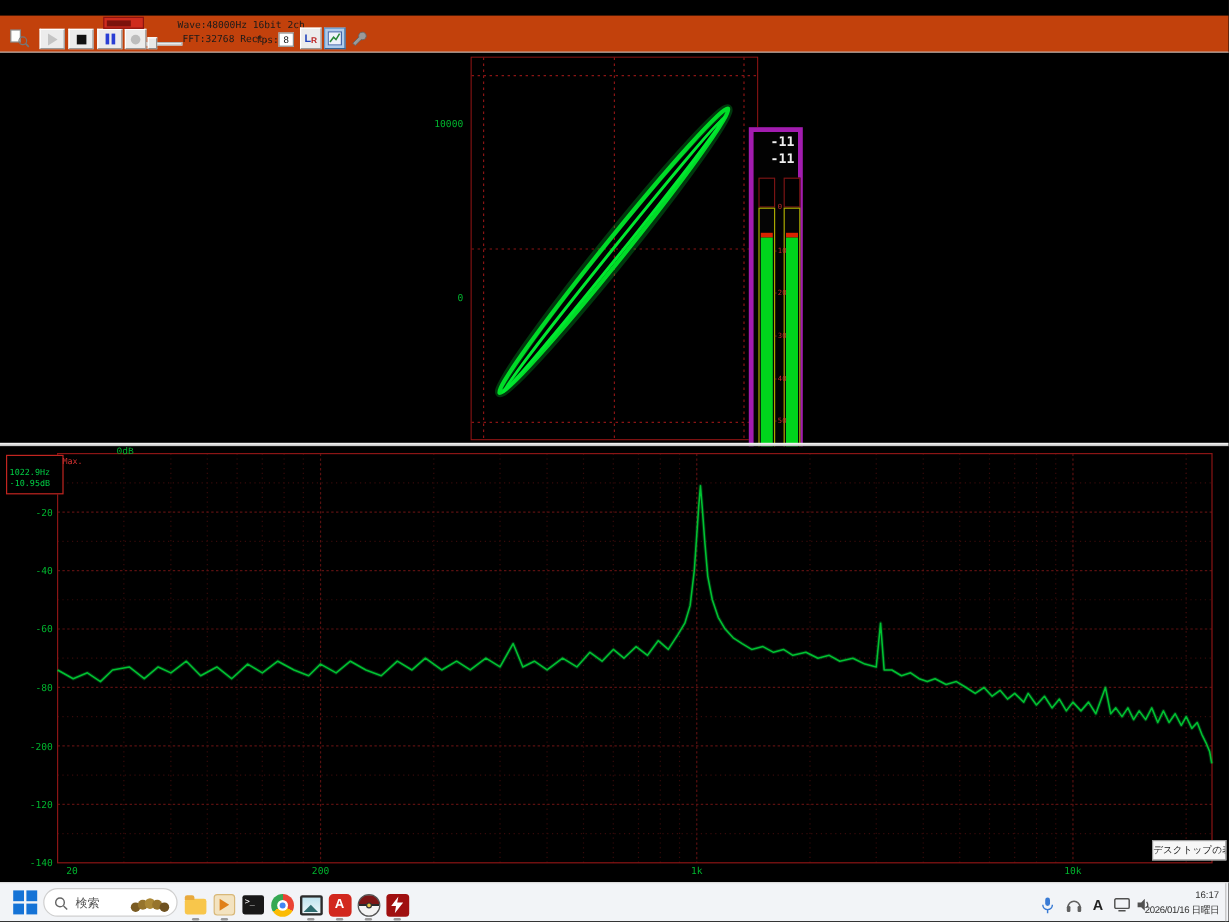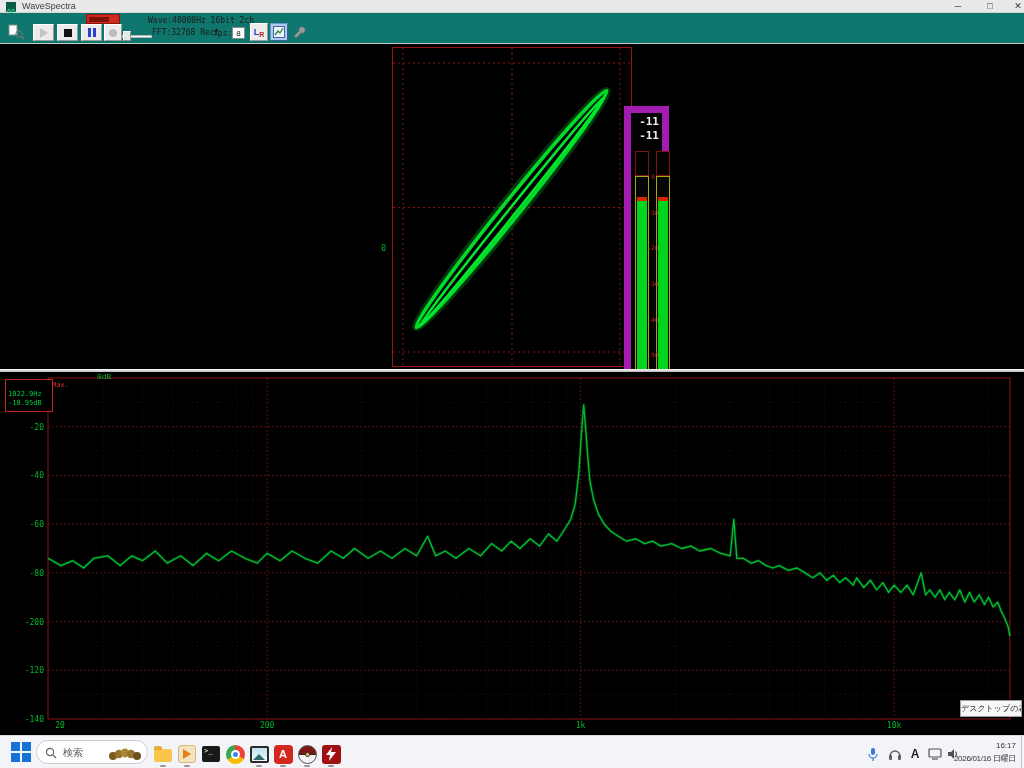--- a/index.html
+++ b/index.html
@@ -7,21 +7,21 @@
   .screen{position:relative;width:1024px;height:768px;background:#000;overflow:hidden;
           font-family:"Liberation Sans",sans-serif;}
   .abs{position:absolute;}
   
   .titlebar{position:absolute;left:0;top:0;width:1024px;height:13px;background:#e9e9e9;
             border-bottom:1px solid #d6d6d6;}
   .appicon{position:absolute;left:6px;top:2px;width:10px;height:10px;background:#0a5c46;}
   .wtitle{position:absolute;left:22px;top:1px;font-size:9px;color:#3c3c3c;}
   .winctl{position:absolute;top:0;height:13px;font-size:9px;color:#333;width:24px;text-align:center;line-height:13px;cursor:default;}
   
-  .toolbar{position:absolute;left:0;top:13px;width:1024px;height:31px;background:#0f766e;
+  .toolbar{position:absolute;left:0;top:13px;width:1024px;height:31px;background:#c2410c;
            border-bottom:1px solid #c9c9c9;}
   .tbtn{position:absolute;background:#ececec;border:1px solid;border-color:#ffffff #9a9a9a #9a9a9a #ffffff;
         display:flex;align-items:center;justify-content:center;}
   .play-tri{width:0;height:0;border-left:8px solid #c4c4c4;border-top:5px solid transparent;border-bottom:5px solid transparent;}
   .stop-sq{width:8px;height:8px;background:#111;}
   .pause-bars{display:flex;gap:2px;}
   .pause-bars i{display:block;width:3px;height:9px;background:#2a3fd4;}
   .rec-dot{width:8px;height:8px;border-radius:50%;background:#bdbdbd;}
   .overbox{position:absolute;left:86px;top:1px;width:34px;height:10px;background:#cf2b1d;border:1px solid #8a1410;}
   .overbox i{position:absolute;left:2px;top:2px;width:20px;height:5px;background:#7c120c;display:block;}
@@ -29,21 +29,21 @@
   .slider-thumb{position:absolute;left:123px;top:18px;width:8px;height:10px;background:#e8e8e8;
                 border:1px solid;border-color:#fff #909090 #909090 #fff;}
   .tb-text{position:absolute;font-size:8px;color:#1a1a1a;white-space:nowrap;font-family:"DejaVu Sans Mono",monospace;}
   .fpsbox{position:absolute;left:232px;top:14px;width:13px;height:12px;background:#fff;border:1px solid #8a8a8a;
           font-size:8px;color:#111;text-align:center;line-height:11px;}
   
   .panel-top{position:absolute;left:0;top:44px;width:1024px;height:325px;background:#000;}
   .divider{position:absolute;left:0;top:369px;width:1024px;height:3px;background:linear-gradient(#fdfdfd,#b9b9b9);}
   .glabel{position:absolute;color:#00b52e;font-size:8px;font-family:"DejaVu Sans Mono",monospace;white-space:nowrap;}
   
-  .meter{position:absolute;left:624px;top:62px;width:45px;height:288px;background:#020202;border:7px solid #a21caf;}
+  .meter{position:absolute;left:624px;top:62px;width:45px;height:288px;background:#020202;border:4px solid #a21caf;}
   .mline{position:absolute;right:3px;width:40px;text-align:right;color:#efefef;font-size:11px;font-weight:bold;
          font-family:"DejaVu Sans Mono",monospace;}
   .overcol{position:absolute;top:38px;width:14px;height:25px;border:1px solid #7a1414;background:#000;}
   .mcol{position:absolute;top:63px;width:14px;height:214px;border:1px solid #a8a800;background:#050505;}
   .mcap{position:absolute;left:1px;top:20px;width:10px;height:4px;background:#d92400;}
   .mgreen{position:absolute;left:1px;top:24px;width:10px;height:188px;background:#00d41c;}
   .mscale{position:absolute;color:#c03030;font-size:6px;transform:translate(-50%,-50%);font-family:"DejaVu Sans Mono",monospace;}
   .mchan{position:absolute;top:278px;color:#cc3333;font-size:7px;transform:translateX(-50%);}
   
   .panel-bottom{position:absolute;left:0;top:372px;width:1024px;height:363px;background:#000;}
@@ -81,31 +81,20 @@
   .ball i{position:absolute;left:6px;top:6px;width:5px;height:5px;border-radius:50%;background:#e8c84a;border:1px solid #333;}
   .bolt{width:19px;height:19px;background:#a01010;border-radius:3px;display:flex;align-items:center;justify-content:center;}
   .clock{position:absolute;left:952px;top:3px;width:64px;text-align:right;font-size:8px;color:#333;line-height:13px;}
   .edge{position:absolute;left:1021px;top:0;width:3px;height:33px;border-left:1px solid #c0c0c0;}
 </style>
 </head>
 <body>
 
 <div class="screen">
 
-  <div class="titlebar">
-    <span class="appicon">
-      <svg width="10" height="10">
-          <polyline points="1,6 3,3 5,7 7,3 9,6" fill="none" stroke="#35d68a" stroke-width="1"></polyline>
-        </svg>
-    </span>
-    <span class="wtitle">WaveSpectra</span>
-    <span class="winctl" style="left:946px;">─</span>
-    <span class="winctl" style="left:978px;">□</span>
-    <span class="winctl" style="left:1006px;">✕</span>
-  </div>
 
   <div class="toolbar">
     <div class="tbtn" style="left:3px;top:9px;width:26px;height:19px;border-color:transparent;background:transparent;">
       <svg width="18" height="16">
         <rect x="2" y="1" width="8" height="10" fill="#fdfdfd" stroke="#8a8a8a"></rect>
         <circle cx="12" cy="10" r="3.2" fill="none" stroke="#777"></circle>
         <line x1="14.4" y1="12.4" x2="17" y2="15" stroke="#777" stroke-width="1.4"></line>
       </svg>
     </div>
     <div class="tbtn" style="left:33px;top:11px;width:21px;height:17px;">
@@ -158,20 +147,21 @@
         <line x1="393" y1="63" x2="631" y2="63" stroke="#8a1414" stroke-dasharray="2 3"></line>
         <line x1="393" y1="207.5" x2="631" y2="207.5" stroke="#8a1414" stroke-dasharray="2 3"></line>
         <line x1="393" y1="352" x2="631" y2="352" stroke="#8a1414" stroke-dasharray="2 3"></line>
         <g transform="rotate(-51.2 511.5 209)">
           <ellipse cx="511.5" cy="209" rx="152" ry="10" fill="none" stroke="#00ff3c" stroke-width="7" opacity="0.22"></ellipse>
           <ellipse cx="511.5" cy="209" rx="152" ry="8.5" fill="none" stroke="#00dc28" stroke-width="3.5"></ellipse>
           <ellipse cx="509" cy="211" rx="147" ry="3.5" fill="none" stroke="#00e830" stroke-width="2.5"></ellipse>
         </g>
       </svg>
     <div id="liss-labels" class="abs" style="left:0;top:0;width:389px;height:320px;">
+        <div class="glabel" style="left: 0px; top: 55px; width: 389px; text-align: right; padding-right: 3px;">10000</div>
         <div class="glabel" style="left: 0px; top: 199.5px; width: 389px; text-align: right; padding-right: 3px;">0</div>
         <div class="glabel" style="left: 0px; top: 344px; width: 389px; text-align: right; padding-right: 3px;">-10000</div>
       </div>
 
     <div class="meter">
       <div class="mline" style="top:2px;">-11</div>
       <div class="mline" style="top:16px;">-11</div>
       <div class="overcol" style="left:4px;"></div>
       <div class="overcol" style="left:25px;"></div>
       <div class="mcol" style="left:4px;">

